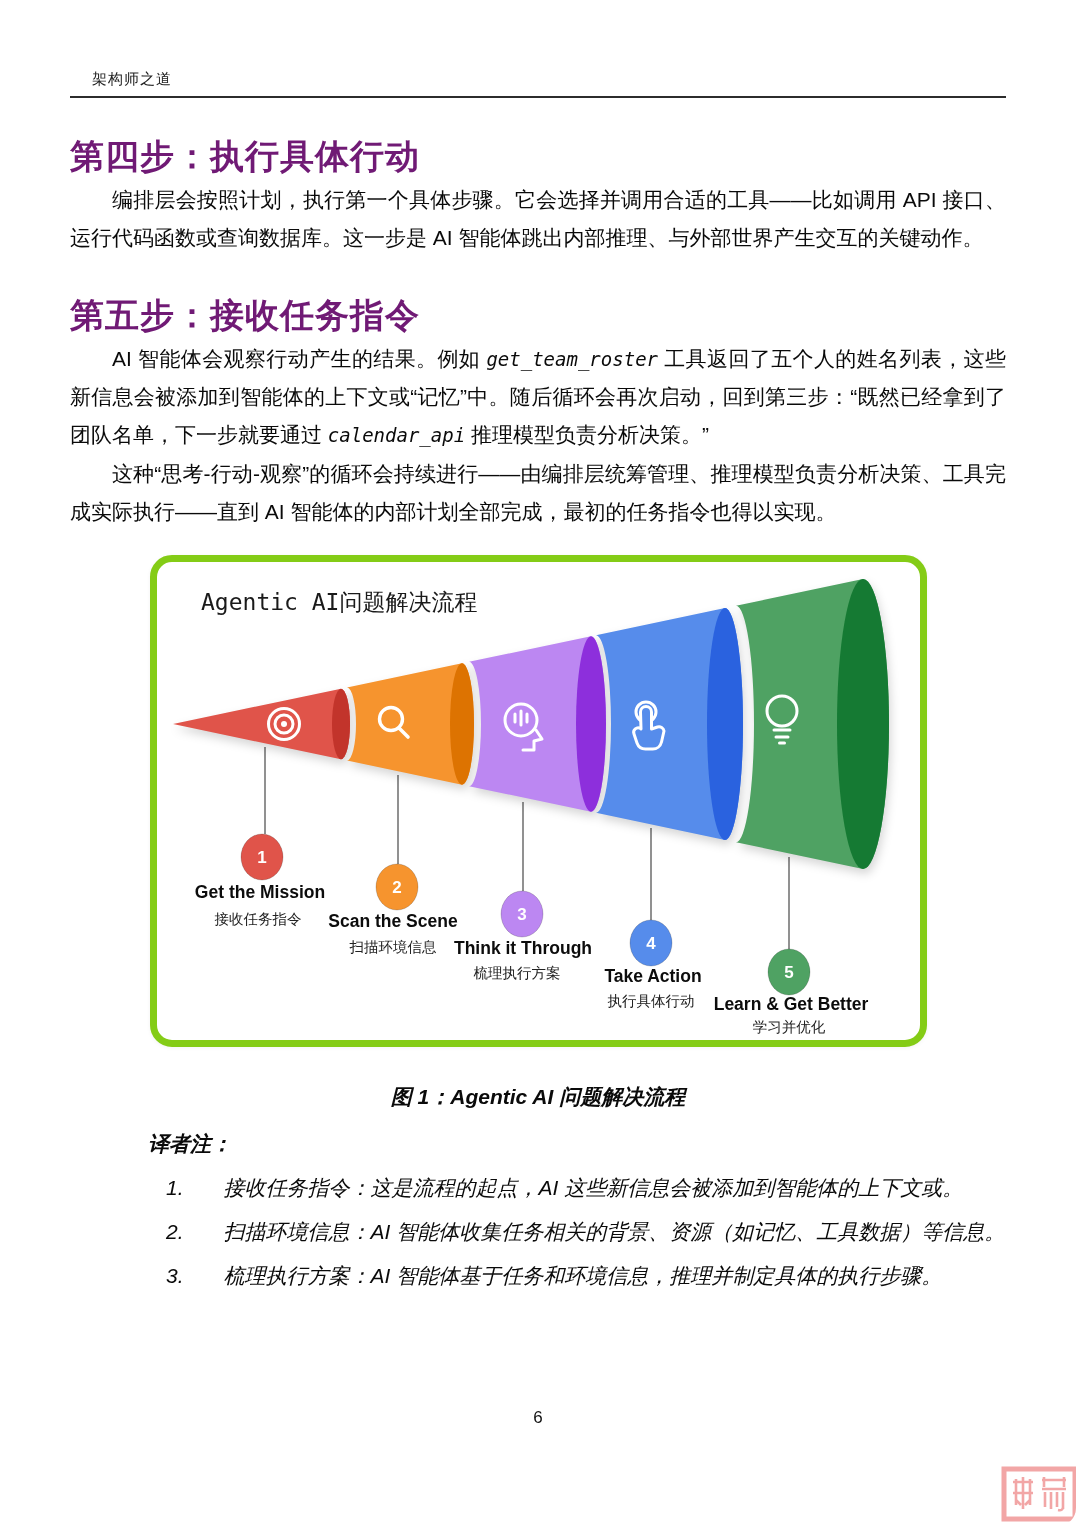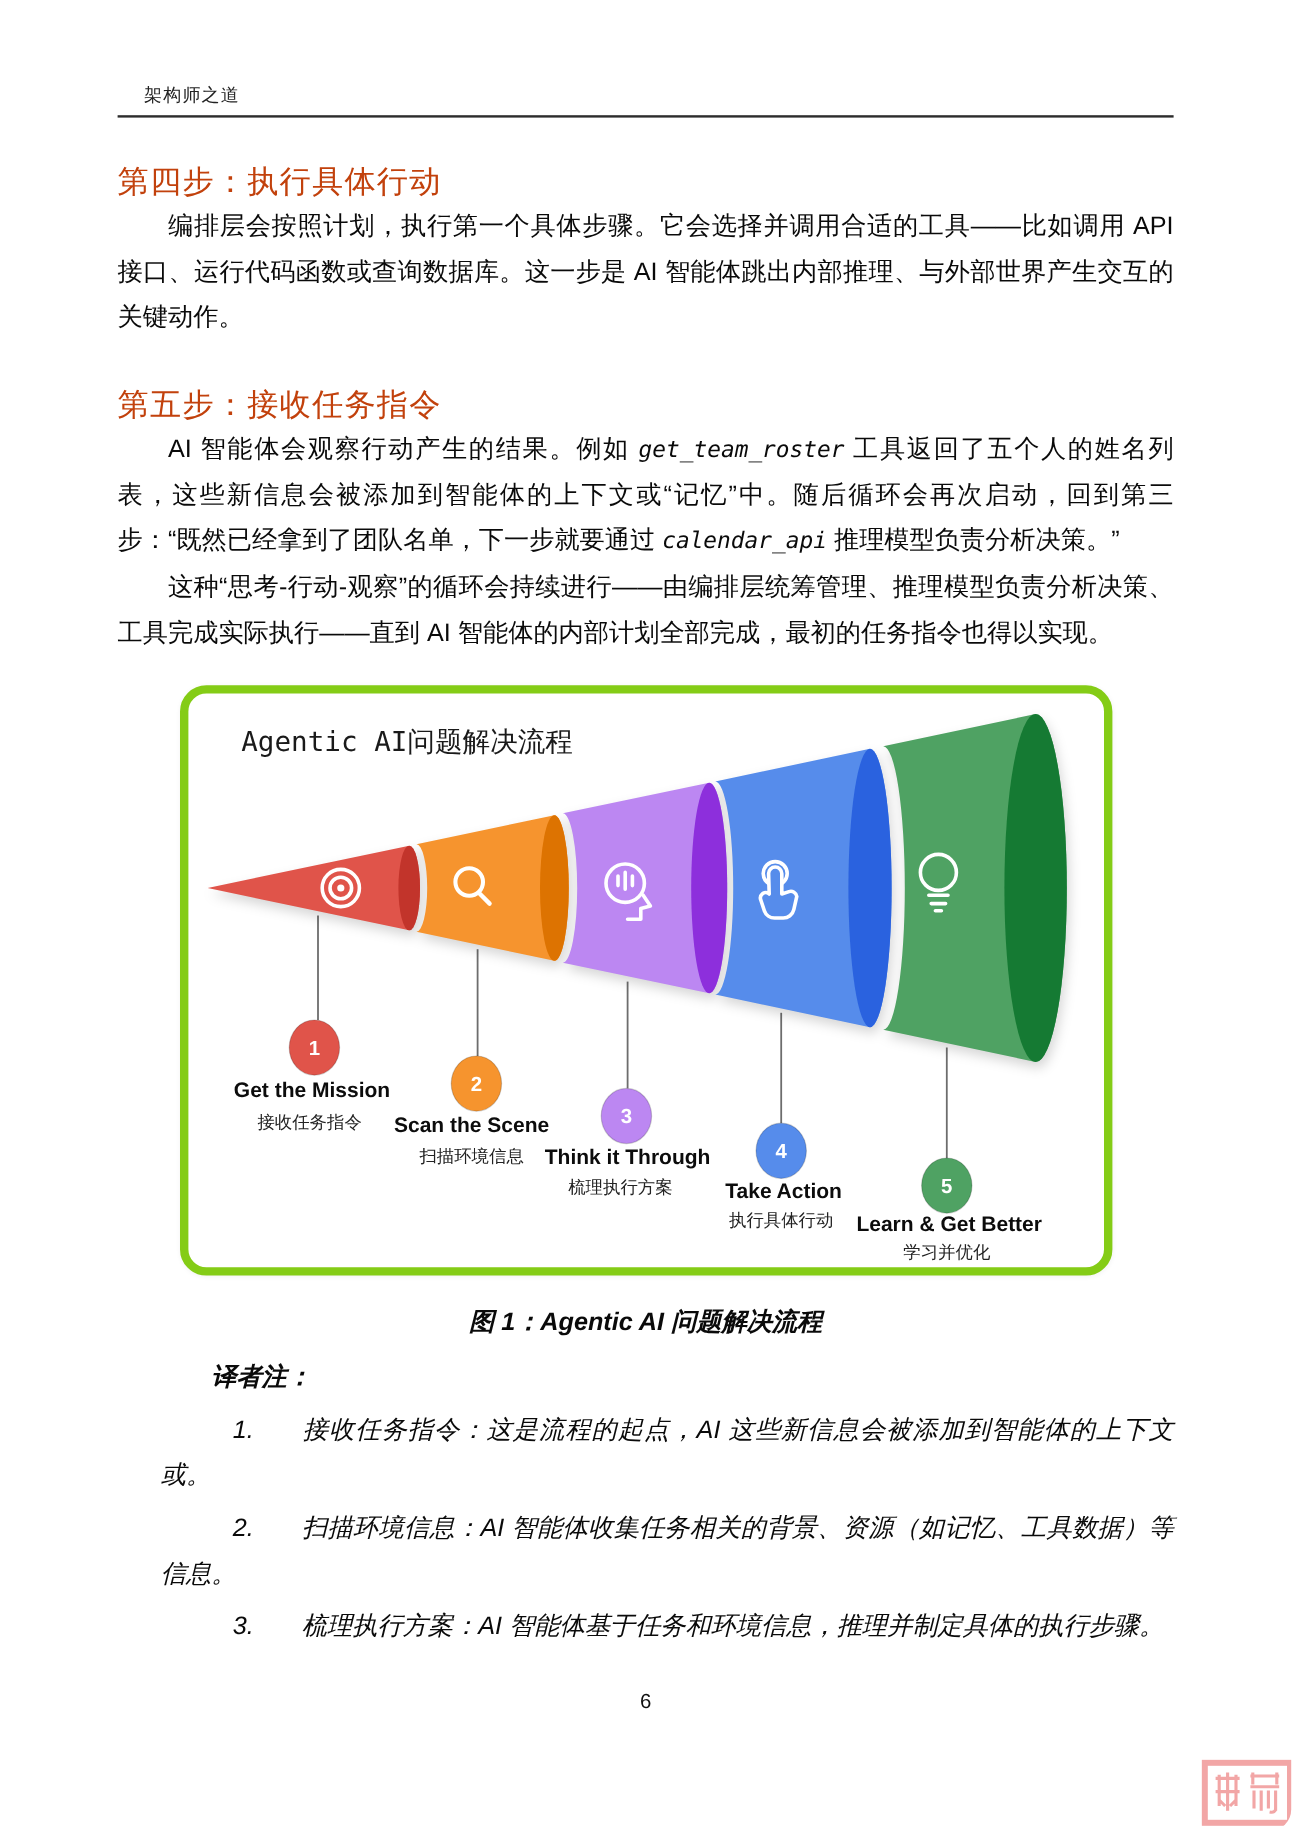--- a/index.html
+++ b/index.html
@@ -1,33 +1,33 @@
 <!DOCTYPE html>
 <html><head>
 <meta charset="utf-8">
 <style>
   html,body{margin:0;padding:0;background:#fff;}
   .page{position:relative;width:1076px;height:1526px;background:#fff;box-sizing:border-box;
-        padding:70px 98px 0;font-family:"Liberation Sans",sans-serif;color:#0a0a0a;overflow:hidden;border-radius:18px;}
+        padding:70px 70px 0;font-family:"Liberation Sans",sans-serif;color:#0a0a0a;overflow:hidden;border-radius:18px;}
   .brand{font-size:15px;color:#222;padding-left:22px;letter-spacing:1px;}
   .rule{border-bottom:2px solid #2c2c2c;margin-top:7px;}
-  h1.step{font-size:26px;font-weight:400;color:#c2410c;margin:36px 0 0;letter-spacing:1px;}
+  h1.step{font-size:34px;font-weight:700;color:#701a75;margin:36px 0 0;letter-spacing:1px;}
   p.body{font-size:21px;line-height:38px;text-align:justify;text-indent:42px;margin:1px 0 0;}
   .code{font-family:"DejaVu Sans Mono",monospace;font-style:italic;font-size:19px;}
   figure.card{width:763px;height:478px;margin:24px auto 0;border:7px solid #84cc16;border-radius:22px;
       position:relative;background:#fff;box-shadow:0 1px 4px rgba(0,0,0,.05);}
   figure.card svg{position:absolute;inset:0;}
   .fig-title{font-family:"DejaVu Sans Mono",monospace;font-size:23px;fill:#1a1a1a;}
   .cone{filter:drop-shadow(2px 5px 5px rgba(0,0,0,.16));}
   .lead{stroke:#6d6d6d;stroke-width:1.5;}
   .num-txt{font-size:17px;font-weight:700;fill:#fff;font-family:"Liberation Sans",sans-serif;}
   .lbl-en{font-size:17.5px;font-weight:700;fill:#0c0c0c;font-family:"Liberation Sans",sans-serif;}
   .lbl-zh{font-size:14.5px;fill:#222;font-family:"Liberation Sans",sans-serif;}
   .icon{stroke:#fff;fill:none;stroke-width:3;stroke-linecap:round;stroke-linejoin:round;}
-  .caption{text-align:center;font-style:italic;font-weight:700;font-size:21px;margin:24px 0 0;}
+  .caption{text-align:center;font-style:italic;font-weight:700;font-size:21px;margin:36px 0 0;}
   .notes{margin-left:36px;font-style:italic;font-size:21px;line-height:38px;}
   .notes-label{font-weight:700;text-indent:42px;margin:14px 0 0;}
   .note-item{margin:6px 0 0;text-align:justify;text-indent:60px;}
   .note-item .num{margin-right:40px;}
   .pageno{position:absolute;left:0;right:0;top:1408px;text-align:center;font-size:17px;color:#111;}
   .seal{position:absolute;left:1001px;top:1466px;width:77px;height:56px;}
 </style>
 </head>
 <body>
 

